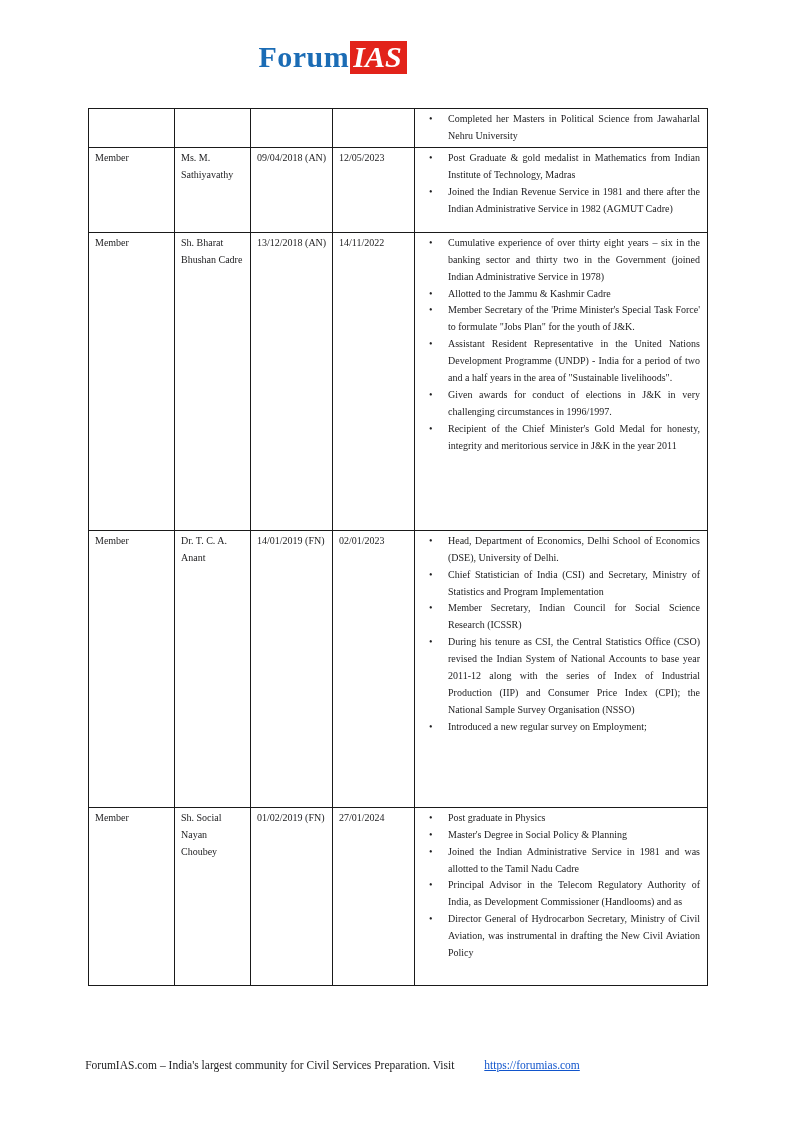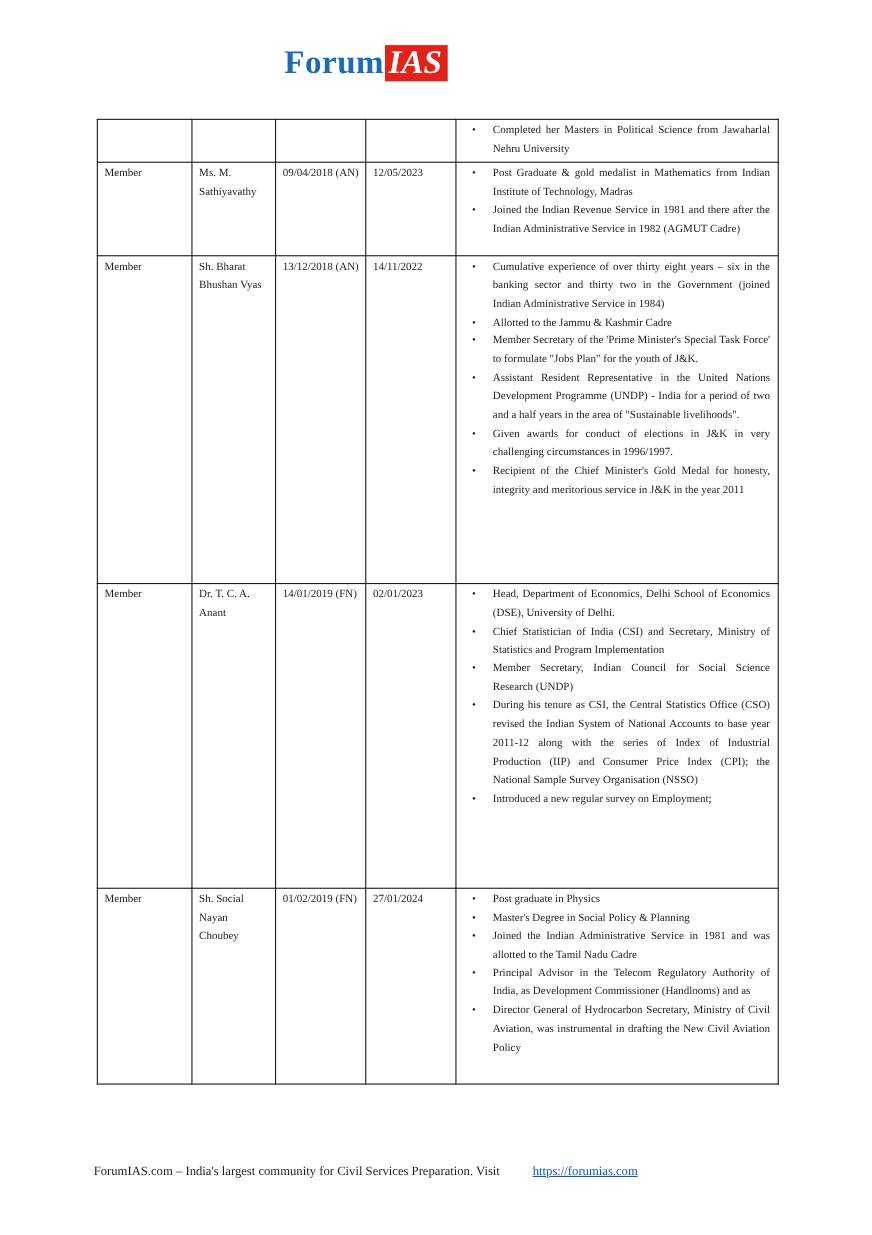--- a/index.html
+++ b/index.html
@@ -113,44 +113,44 @@
           <td>12/05/2023</td>
           <td class="details-cell">
             <ul class="details-list">
               <li>Post Graduate &amp; gold medalist in Mathematics from Indian Institute of Technology, Madras</li>
               <li>Joined the Indian Revenue Service in 1981 and there after the Indian Administrative Service in 1982 (AGMUT Cadre)</li>
             </ul>
           </td>
         </tr>
         <tr>
           <td>Member</td>
-          <td>Sh. Bharat Bhushan Vyas</td>
+          <td>Sh. Bharat Bhushan Cadre</td>
           <td>13/12/2018 (AN)</td>
           <td>14/11/2022</td>
           <td class="details-cell">
             <ul class="details-list">
-              <li>Cumulative experience of over thirty eight years – six in the banking sector and thirty two in the Government (joined Indian Administrative Service in 1984)</li>
+              <li>Cumulative experience of over thirty eight years – six in the banking sector and thirty two in the Government (joined Indian Administrative Service in 1978)</li>
               <li>Allotted to the Jammu &amp; Kashmir Cadre</li>
               <li>Member Secretary of the 'Prime Minister's Special Task Force' to formulate "Jobs Plan" for the youth of J&amp;K.</li>
               <li>Assistant Resident Representative in the United Nations Development Programme (UNDP) - India for a period of two and a half years in the area of "Sustainable livelihoods".</li>
               <li>Given awards for conduct of elections in J&amp;K in very challenging circumstances in 1996/1997.</li>
               <li>Recipient of the Chief Minister's Gold Medal for honesty, integrity and meritorious service in J&amp;K in the year 2011</li>
             </ul>
           </td>
         </tr>
         <tr>
           <td>Member</td>
           <td>Dr. T. C. A. Anant</td>
           <td>14/01/2019 (FN)</td>
           <td>02/01/2023</td>
           <td class="details-cell">
             <ul class="details-list">
               <li>Head, Department of Economics, Delhi School of Economics (DSE), University of Delhi.</li>
               <li>Chief Statistician of India (CSI) and Secretary, Ministry of Statistics and  Program Implementation</li>
-              <li>Member Secretary, Indian Council for Social Science Research (UNDP)</li>
+              <li>Member Secretary, Indian Council for Social Science Research (ICSSR)</li>
               <li>During his tenure as CSI, the Central Statistics Office (CSO) revised the Indian System of National Accounts to base year 2011-12 along with the series of Index of Industrial Production (IIP) and Consumer Price Index (CPI); the National Sample Survey Organisation (NSSO)</li>
               <li>Introduced a new regular survey on Employment;</li>
             </ul>
           </td>
         </tr>
         <tr>
           <td>Member</td>
           <td>Sh. Social Nayan Choubey</td>
           <td>01/02/2019 (FN)</td>
           <td>27/01/2024</td>

